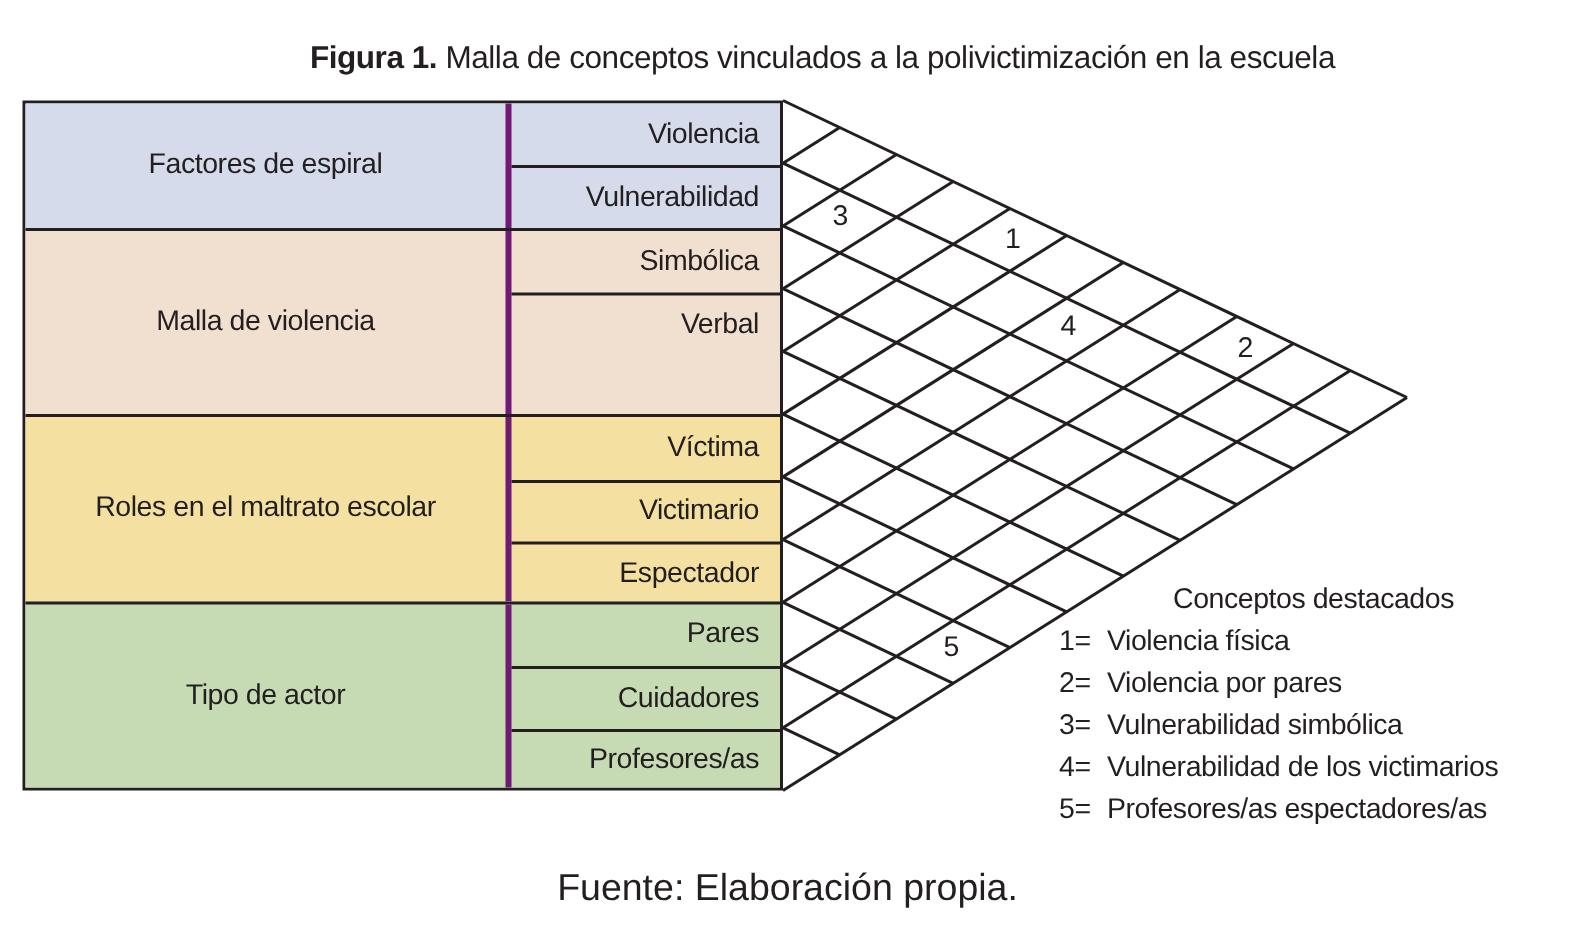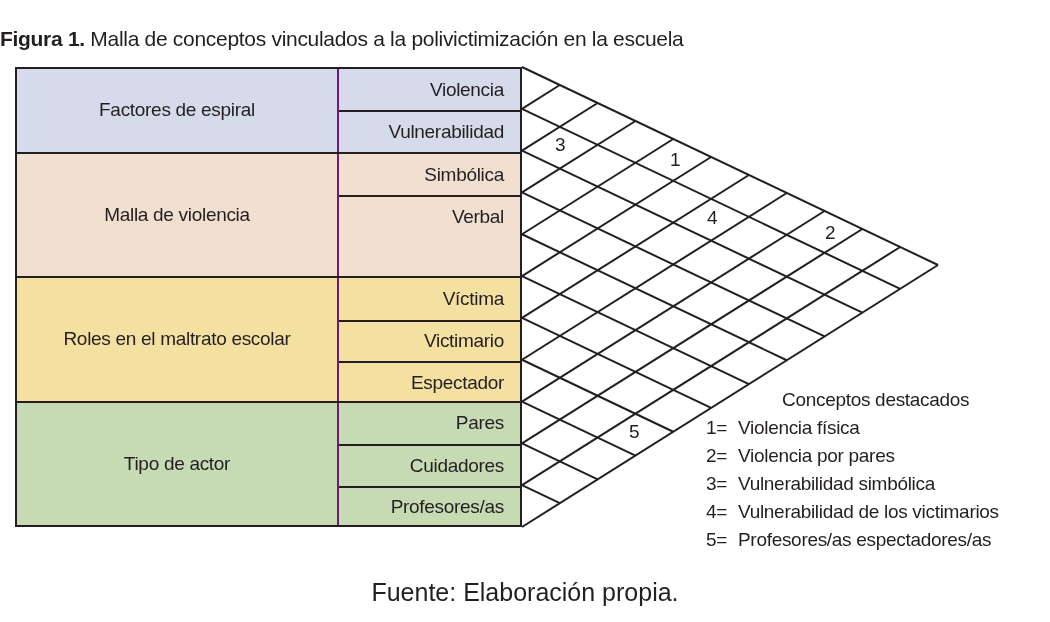--- a/index.html
+++ b/index.html
@@ -1,30 +1,30 @@
 <!DOCTYPE html>
 <html><head>
 <meta charset="utf-8">
 <style>
   html, body { margin: 0; padding: 0; background: #ffffff; }
   body { width: 1050px; height: 622px; position: relative; overflow: hidden;
          font-family: "Liberation Sans", "DejaVu Sans", sans-serif; color: #231f20; }
-  .title { position: absolute; top: 27px; left: 0; width: 890px; text-align: left;
+  .title { position: absolute; top: 27px; left: 0; width: 890px; text-align: right;
            font-size: 21px; letter-spacing: -0.3px; }
   .title b { font-weight: bold; }
   .table { position: absolute; left: 15px; top: 67px; width: 507px; height: 460px;
            border: 2px solid #231f20; box-sizing: border-box; }
   .group { position: absolute; left: 0; width: 503px; box-sizing: border-box;
            border-top: 2px solid #231f20; }
   .group.first { border-top: none; }
   .group-label { position: absolute; left: 0; top: 0; width: 320px; height: 100%;
                  display: flex; align-items: center; justify-content: center;
                  font-size: 19px; letter-spacing: -0.3px; }
   .items { position: absolute; left: 320px; top: 0; width: 183px; height: 100%;
-           border-left: 2px solid #701a75; box-sizing: border-box; }
+           border-left: 4px solid #701a75; box-sizing: border-box; }
   .item { position: absolute; left: 0; width: 181px; box-sizing: border-box;
           text-align: right; padding-right: 16px; font-size: 19px; letter-spacing: -0.3px;
           display: flex; align-items: center; justify-content: flex-end; }
   .item.sep { border-top: 2px solid #231f20; }
   svg.grid { position: absolute; left: 0; top: 0; }
   .num { position: absolute; font-size: 19px; }
   .legend { position: absolute; left: 706px; top: 386px; font-size: 19px; letter-spacing: -0.3px; }
   .legend-title { position: relative; left: 76px; height: 28px; line-height: 28px; }
   .legend-item { height: 28px; line-height: 28px; white-space: nowrap; }
   .legend-key { display: inline-block; width: 32px; }

